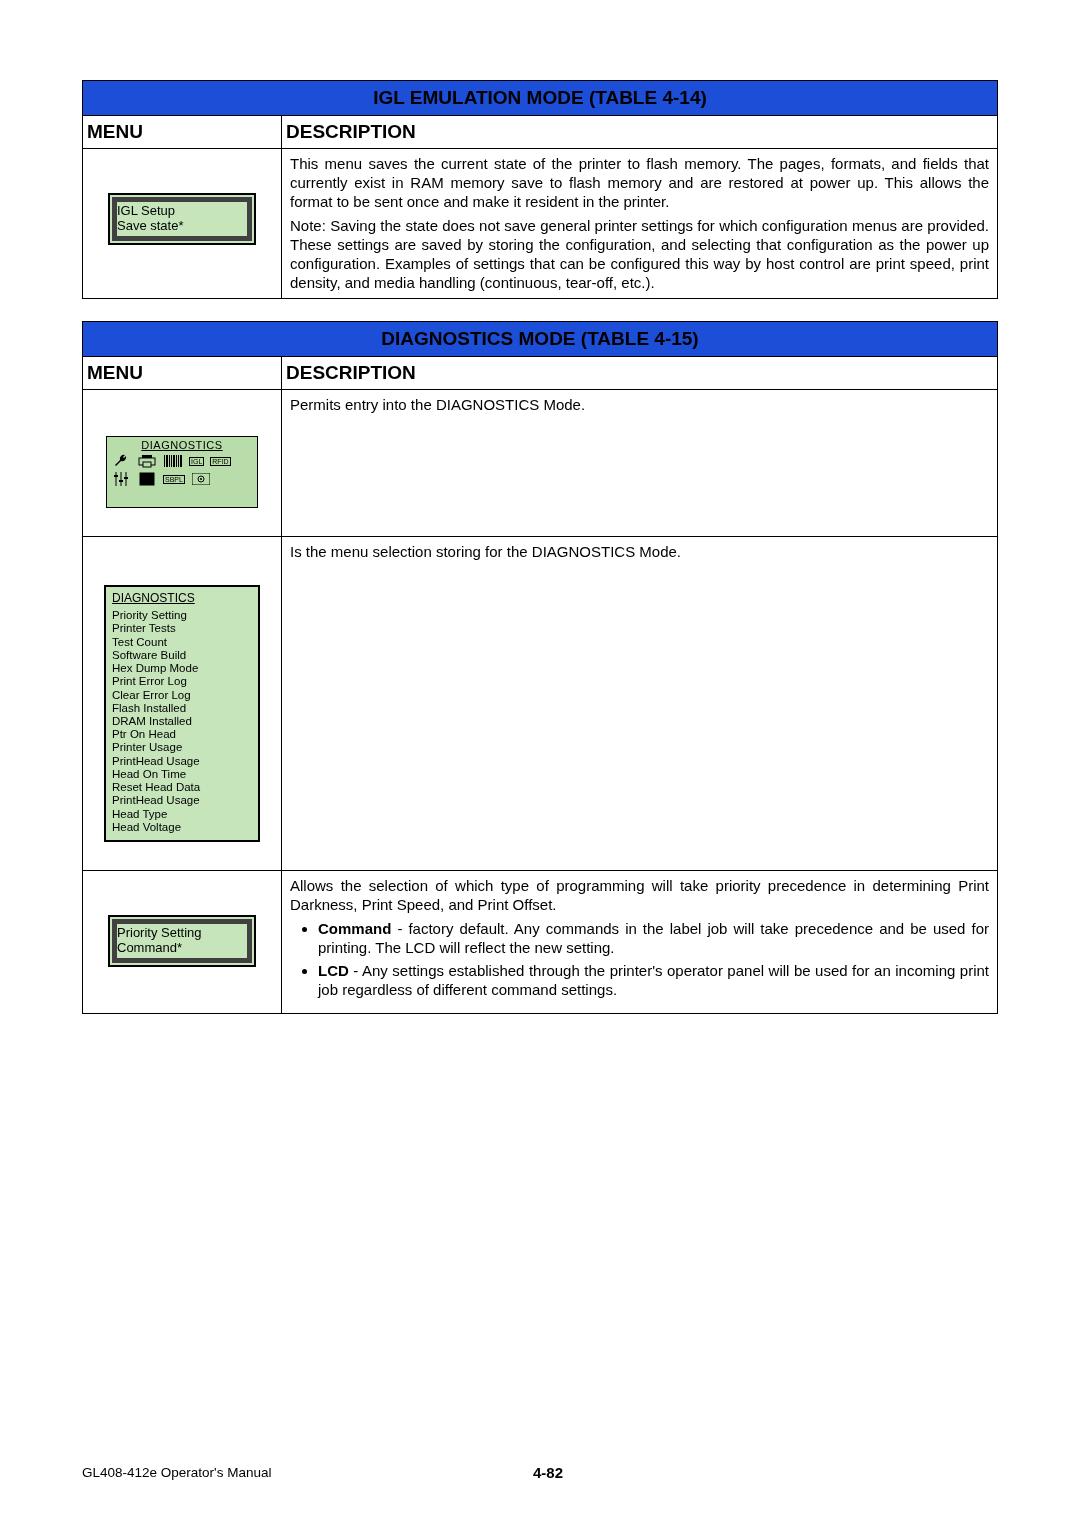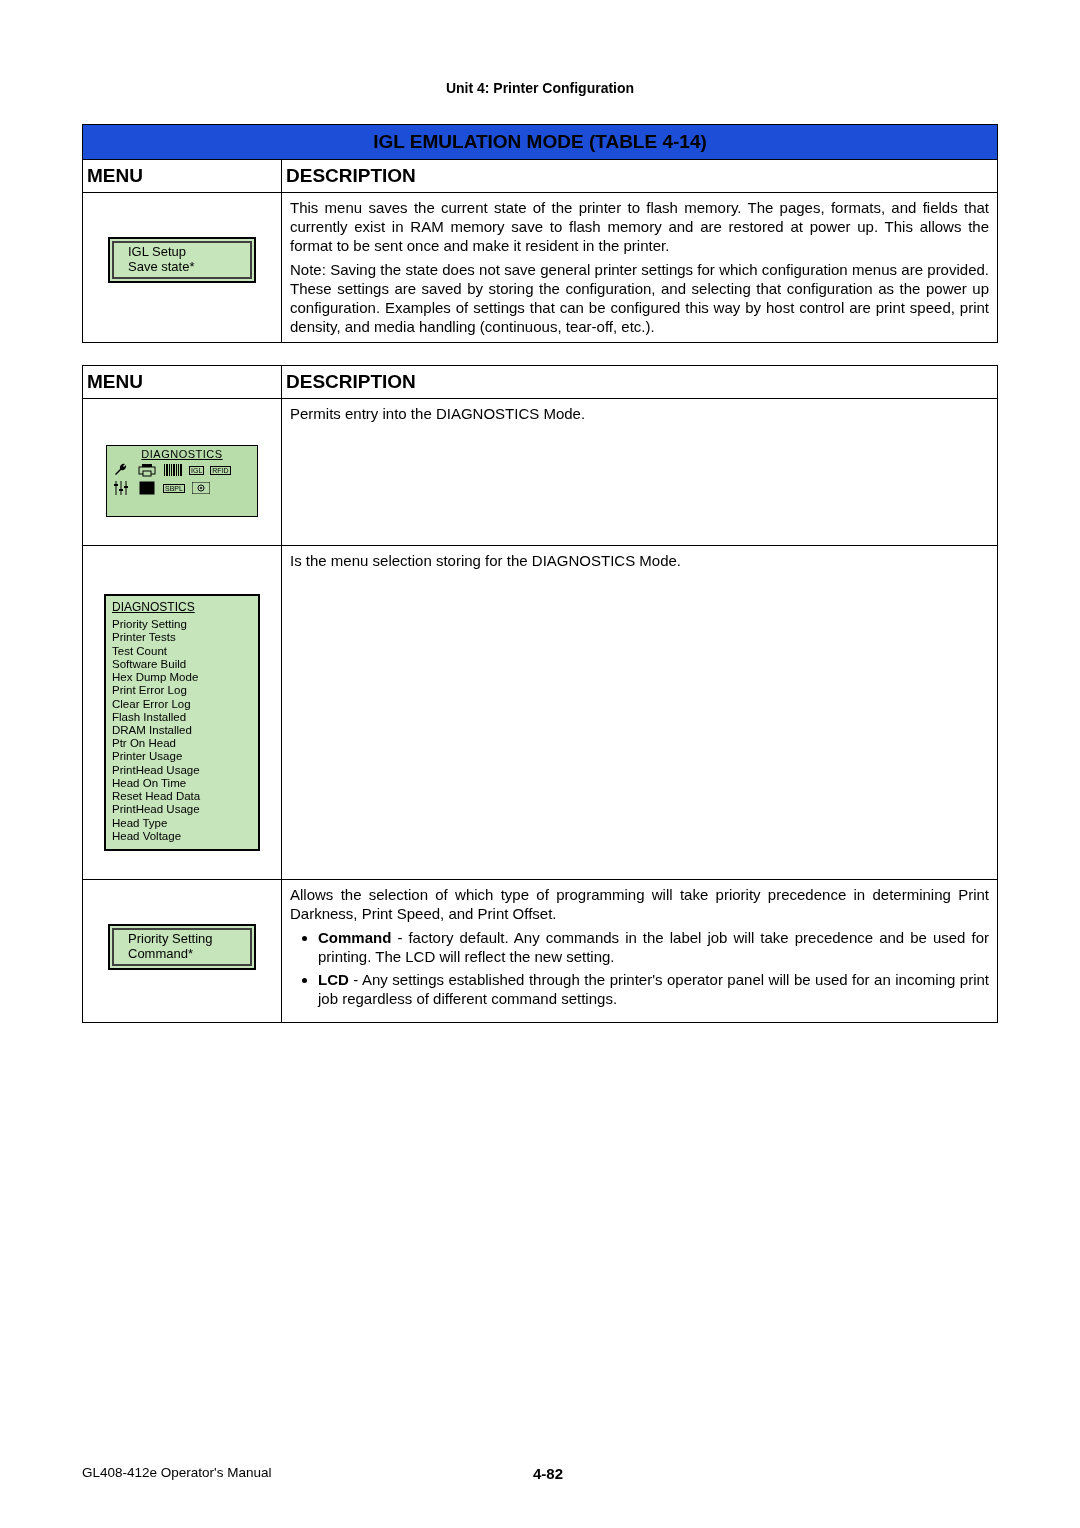--- a/index.html
+++ b/index.html
@@ -66,22 +66,22 @@
 
 .lcd-small {
   background: #c6e5bb;
   border: 2px solid #000;
   width: 148px;
   margin: 26px auto 10px auto;
   padding: 2px;
   box-sizing: border-box;
 }
 .lcd-small-inner {
-  border: 2px solid #404040;
-  padding: 2px 14px;
+  border: 5px solid #404040;
+  padding: 2px 0;
   font-size: 13px;
   line-height: 1.15;
 }
 
 
 .lcd-big {
   background: #b8ddab;
   border: 1px solid #000;
   width: 152px;
   height: 72px;
@@ -150,40 +150,39 @@
 ul.bullets li:last-child { margin-bottom: 8px; }
 
 .footer {
   position: absolute;
   bottom: 48px;
   left: 82px;
   right: 82px;
   font-size: 13.5px;
   display: flex;
   justify-content: space-between;
-  align-items: flex-start;
+  align-items: center;
 }
 .footer .pg {
   position: absolute;
   left: 16px;
   right: 0;
   text-align: center;
   font-weight: bold;
   font-size: 15px;
 }
 .footer .left {
   position: relative;
   z-index: 1;
 }
 </style>
 </head>
 <body>
 
 <div class="page">
-  <div class="unit-header">Unit 4:  Printer Configuration</div>
 
   <table class="mode-table">
     <tbody>
         <tr class="title-row">
           <td colspan="2">IGL EMULATION MODE (TABLE 4-14)</td>
         </tr>
     <tr class="hdr-row">
       <td class="menu-col">MENU</td>
       <td>DESCRIPTION</td>
     </tr>
@@ -199,20 +198,23 @@
       <td class="desc-col">
         <p>This menu saves the current state of the printer to flash memory. The pages, formats, and fields that currently exist in RAM memory save to flash memory and are restored at power up. This allows the format to be sent once and make it resident in the printer.</p>
         <p>Note: Saving the state does not save general printer settings for which configuration menus are provided. These settings are saved by storing the configuration, and selecting that configuration as the power up configuration. Examples of settings that can be configured this way by host control are print speed, print density, and media handling (continuous, tear-off, etc.).</p>
       </td>
     </tr>
   </tbody>
     </table>
 
   <table class="mode-table">
     <tbody>
+        <tr class="title-row">
+          <td colspan="2">DIAGNOSTICS MODE (TABLE 4-15)</td>
+        </tr>
     <tr class="hdr-row">
       <td class="menu-col">MENU</td>
       <td>DESCRIPTION</td>
     </tr>
 
     <tr>
       <td class="menu-col menu-cell">
         <div class="lcd-big">
           <div class="lcd-big-title">DIAGNOSTICS</div>
           <div class="lcd-icons">

